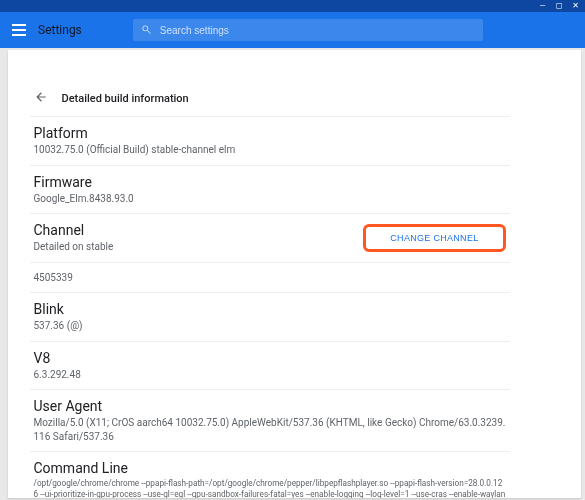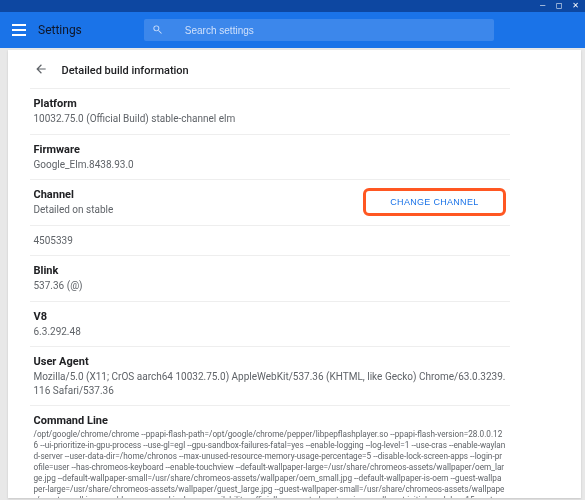--- a/index.html
+++ b/index.html
@@ -32,28 +32,28 @@
   }
   .hamburger {
     width: 14px; height: 12px;
     display: flex; flex-direction: column; justify-content: space-between;
     cursor: pointer;
   }
   .hamburger div { height: 2px; background: #fff; }
   .app-title { color: #0f172a; font-size: 12px; font-weight: 400; }
   .searchwrap {
     flex: 0 0 350px;
-    margin-left: 50px;
+    margin-left: 39px;
     height: 22px;
     background: rgba(255,255,255,0.15);
     border-radius: 2px;
     display: flex;
     align-items: center;
     padding: 0 8px;
-    gap: 22px;
+    gap: 8px;
   }
   .search-icon svg { width: 11px; height: 11px; fill: #cfe0fb; }
   .search-input {
     background: transparent;
     border: none;
     outline: none;
     color: #fff;
     font-size: 10px;
     flex: 1;
   }
@@ -70,40 +70,41 @@
     flex: 1;
     box-shadow: 0 1px 2px rgba(0,0,0,0.15);
     display: flex;
     justify-content: center;
     overflow: hidden;
   }
   .content-col {
     width: 480px;
     margin-left: -50px;
     padding: 0 0 10px 0;
+    margin-top: 28px;
   }
   .page-head {
     display: flex;
     align-items: center;
     gap: 14px;
     padding: 12px 0 10px 4px;
   }
   .back-icon svg { width: 14px; height: 14px; fill: #5f6368; }
   .page-title { font-size: 11px; font-weight: 500; color: #202124; }
   .section {
     border-top: 1px solid #eee;
     padding: 8px 4px 8px 4px;
   }
   .section:first-of-type { border-top: none; margin-top: 6px; }
   .sec-row {
     display: flex;
     justify-content: space-between;
-    align-items: flex-start;
-  }
-  .sec-label { font-size: 11px; color: #202124; font-weight: 700; margin-bottom: 2px; }
+    align-items: center;
+  }
+  .sec-label { font-size: 14px; color: #202124; font-weight: 400; margin-bottom: 2px; }
   .sec-value { font-size: 10px; color: #5f6368; line-height: 1.35; word-break: break-all; }
   .change-btn {
     border: 3px solid #ff5722;
     color: #1a73e8;
     font-size: 9px;
     font-weight: 500;
     padding: 6px 24px;
     background: #fff;
     border-radius: 6px;
     cursor: pointer;

